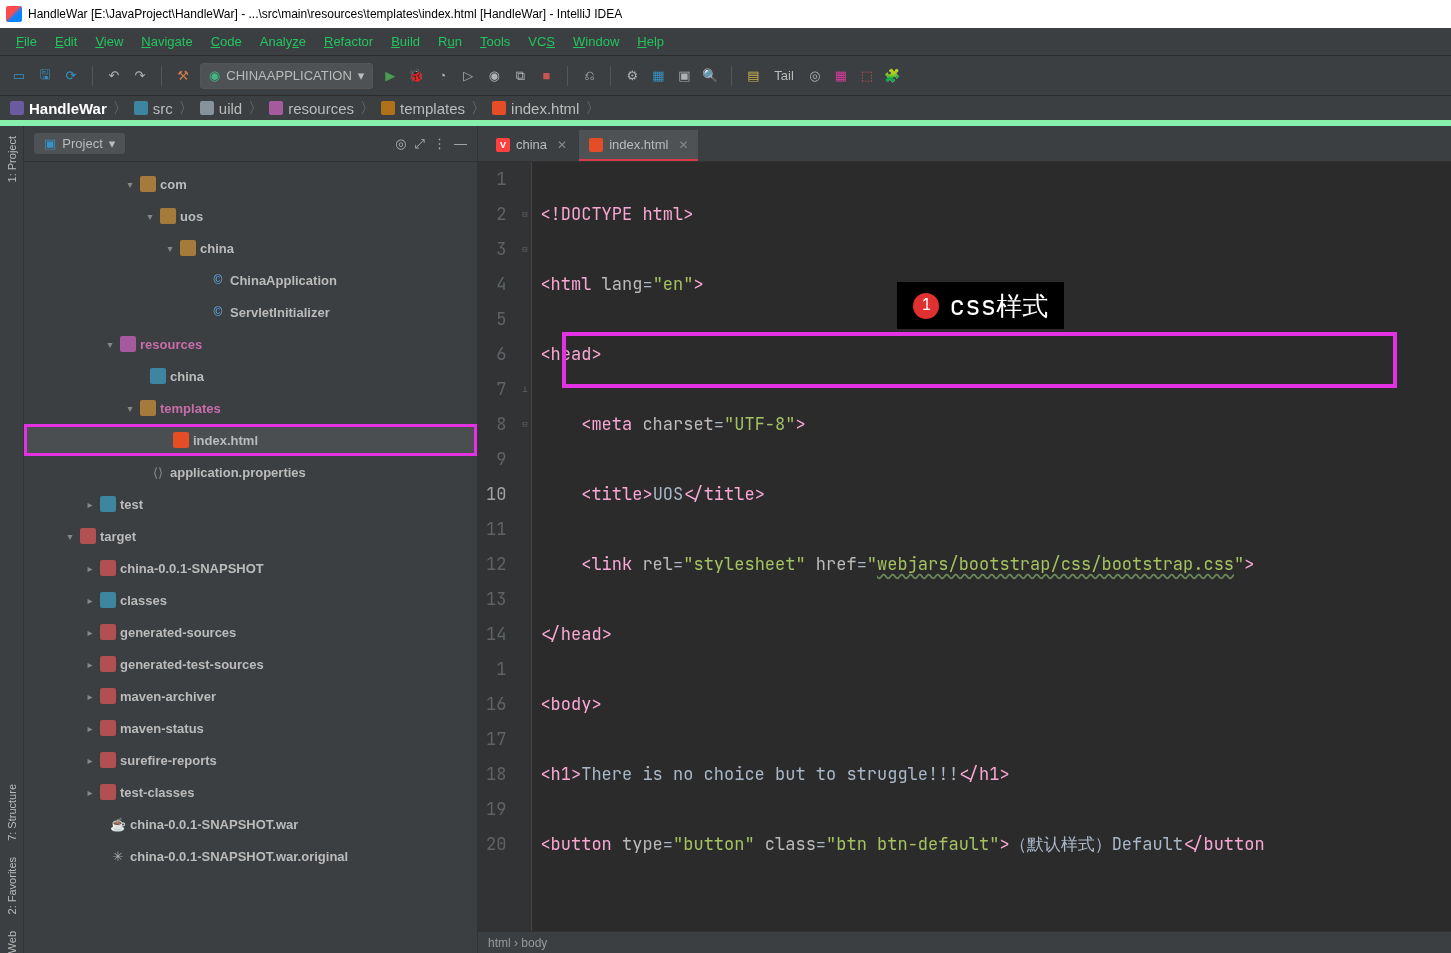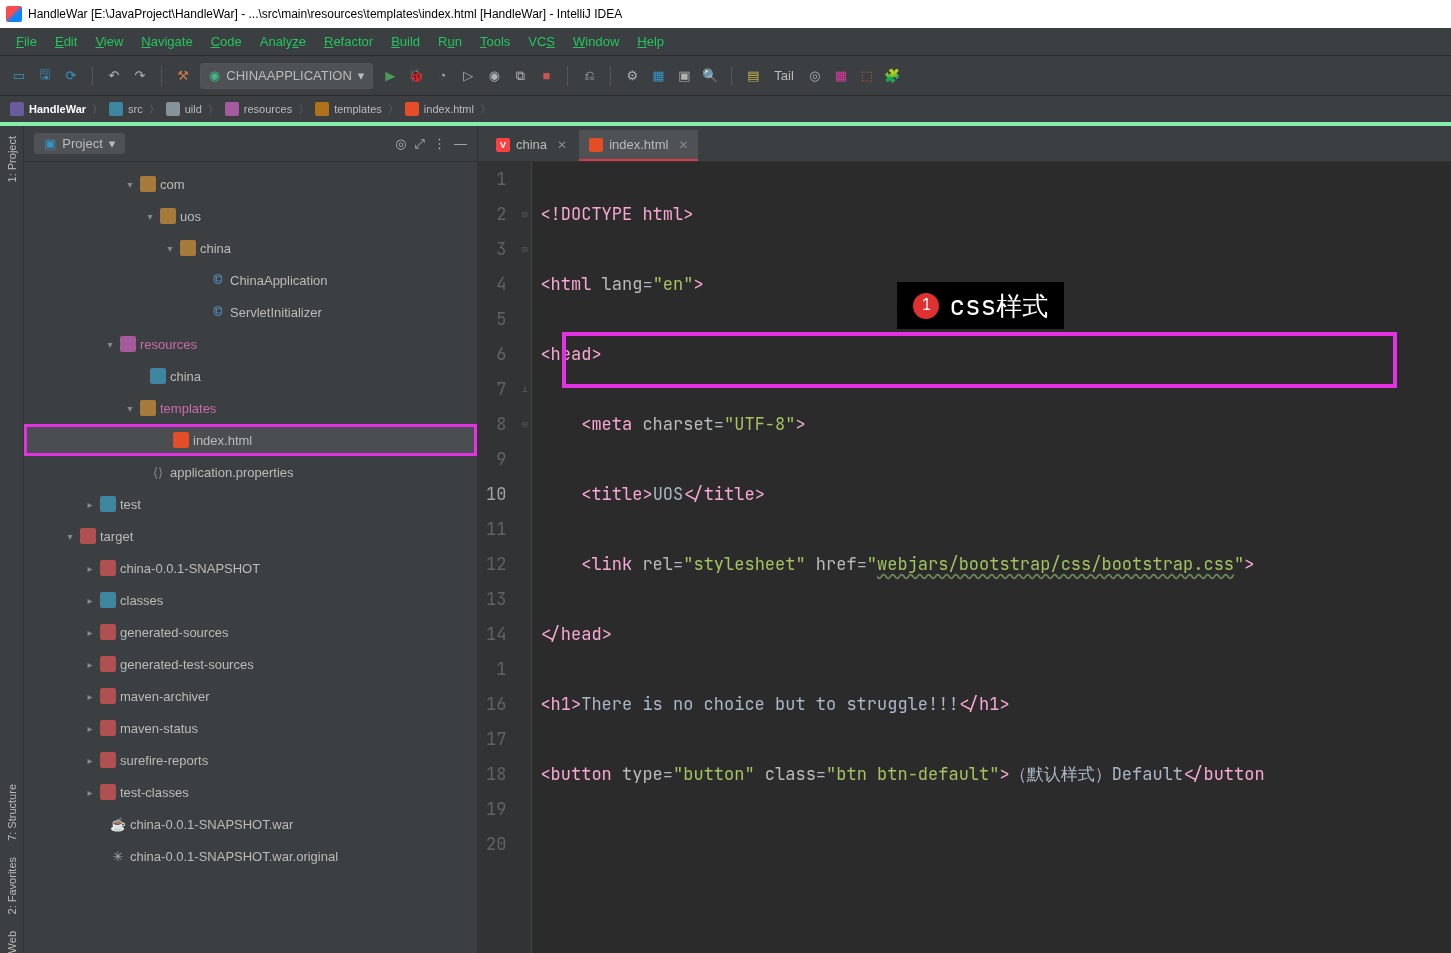--- a/index.html
+++ b/index.html
@@ -82,22 +82,22 @@
 .tb-tail { color: #bbb; padding: 0 4px; }
 
 
 .breadcrumb-bar {
   background: #3c3f41;
   height: 30px;
   display: flex;
   align-items: center;
   padding: 0 10px;
   gap: 6px;
-  font-size: 11px;
-  border-bottom: 4px solid #86efac;
+  font-size: 15px;
+  border-bottom: 6px solid #86efac;
 }
 .bc-item { display: flex; align-items: center; gap: 5px; color: #bbb; cursor: pointer; }
 .bc-sep { color: #777; }
 .bc-icon { width: 14px; height: 14px; display: inline-block; }
 .ic-folder { background: #87939a; border-radius: 2px; }
 .ic-folder.orange { background: #b07219; }
 .ic-folder.teal { background: #3e86a0; }
 .ic-html { background: #e44d26; border-radius: 2px; }
 
 
@@ -179,21 +179,21 @@
   font-size: 10px;
 }
 .tree-row .ticon {
   width: 16px; height: 16px;
   margin: 0 4px;
   display: inline-flex;
   align-items: center;
   justify-content: center;
   border-radius: 2px;
 }
-.tree-row .lbl { color: #bbb; }
+.tree-row .lbl { color: #bbb; font-weight: bold; }
 .tree-row .lbl.pink { color: #c76dac; }
 .ic-dir { background: #87939a; }
 .ic-dir.brown { background: #a67a3b; }
 .ic-dir.teal { background: #3e86a0; }
 .ic-dir.red { background: #b05050; }
 .ic-cls { color: #68b3f0; font-size: 12px; }
 .ic-war { color: #c8a96e; }
 .ic-cfg { color: #888; }
 
 
@@ -618,20 +618,21 @@
           <div class="fl"></div>
       </div>
       <div class="code">
 <div class="cl"><span class="c-tag">&lt;!DOCTYPE </span><span class="c-tag">html</span><span class="c-tag">&gt;</span></div>
 <div class="cl"><span class="c-tag">&lt;</span><span class="c-tag">html </span><span class="c-attr">lang</span><span class="c-txt">=</span><span class="c-str">"en"</span><span class="c-tag">&gt;</span></div>
 <div class="cl"><span class="c-tag">&lt;</span><span class="c-tag">head</span><span class="c-tag">&gt;</span></div>
 <div class="cl">    <span class="c-tag">&lt;</span><span class="c-tag">meta </span><span class="c-attr">charset</span><span class="c-txt">=</span><span class="c-str">"UTF-8"</span><span class="c-tag">&gt;</span></div>
 <div class="cl">    <span class="c-tag">&lt;</span><span class="c-tag">title</span><span class="c-tag">&gt;</span><span class="c-txt">UOS</span><span class="c-tag">&lt;/</span><span class="c-tag">title</span><span class="c-tag">&gt;</span></div>
 <div class="cl">    <span class="c-tag">&lt;</span><span class="c-tag">link </span><span class="c-attr">rel</span><span class="c-txt">=</span><span class="c-str">"stylesheet" </span><span class="c-attr">href</span><span class="c-txt">=</span><span class="c-str">"</span><span class="c-str c-wavy">webjars/bootstrap/css/bootstrap.css</span><span class="c-str">"</span><span class="c-tag">&gt;</span></div>
 <div class="cl"><span class="c-tag">&lt;/</span><span class="c-tag">head</span><span class="c-tag">&gt;</span></div>
+<div class="cl"><span class="c-tag">&lt;</span><span class="c-tag">body</span><span class="c-tag">&gt;</span></div>
 <div class="cl"><span class="c-tag">&lt;</span><span class="c-tag">h1</span><span class="c-tag">&gt;</span><span class="c-txt">There is no choice but to struggle!!!</span><span class="c-tag">&lt;/</span><span class="c-tag">h1</span><span class="c-tag">&gt;</span></div>
 <div class="cl"><span class="c-tag">&lt;</span><span class="c-tag">button </span><span class="c-attr">type</span><span class="c-txt">=</span><span class="c-str">"button" </span><span class="c-attr">class</span><span class="c-txt">=</span><span class="c-str">"btn btn-default"</span><span class="c-tag">&gt;</span><span class="c-txt">（默认样式）Default</span><span class="c-tag">&lt;/</span><span class="c-tag">button</span></div>
 
 
 
 
 
 
 
 
@@ -639,14 +640,17 @@
 
         
         <div class="annotation-box" style="top:170px; left:30px; width:835px; height:56px;"></div>
         <div class="callout" style="top:120px; left:365px;">
           <span class="num">1</span>
           <span>css样式</span>
         </div>
       </div>
     </div>
 
+    <div class="status-bar">
+      <span>html › body</span>
+    </div>
   </div>
 </div>
 
 </body></html>

